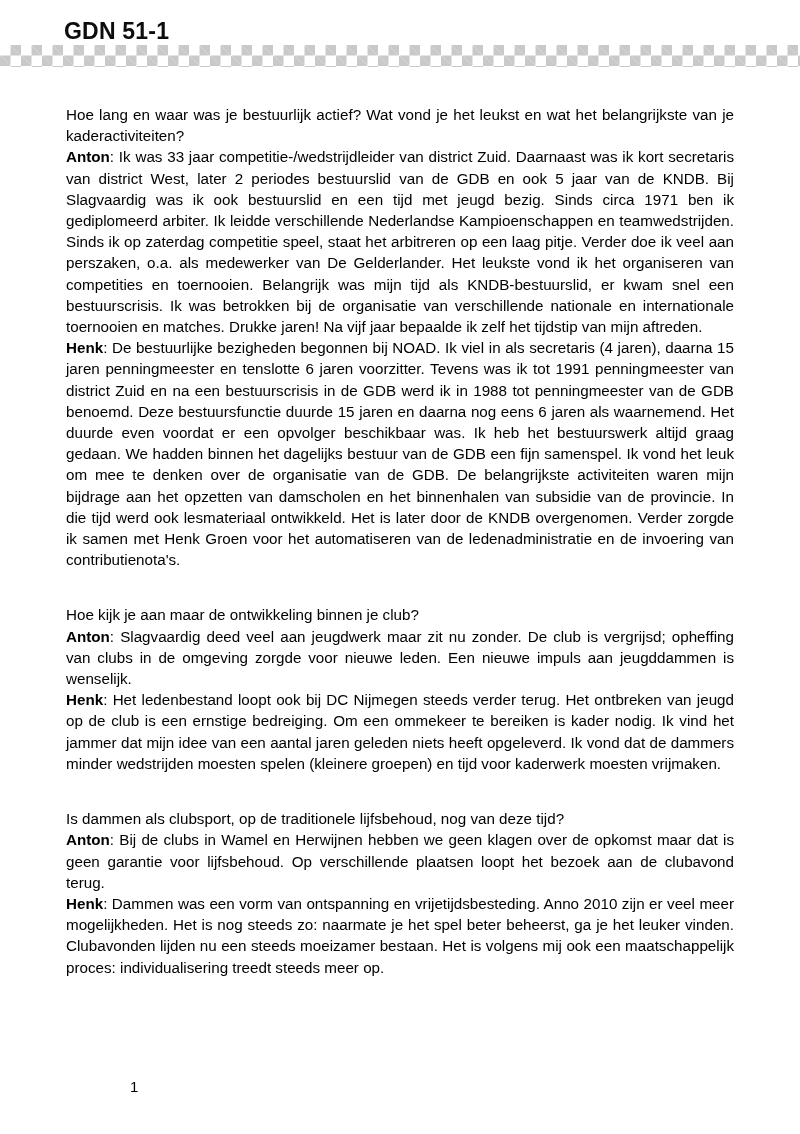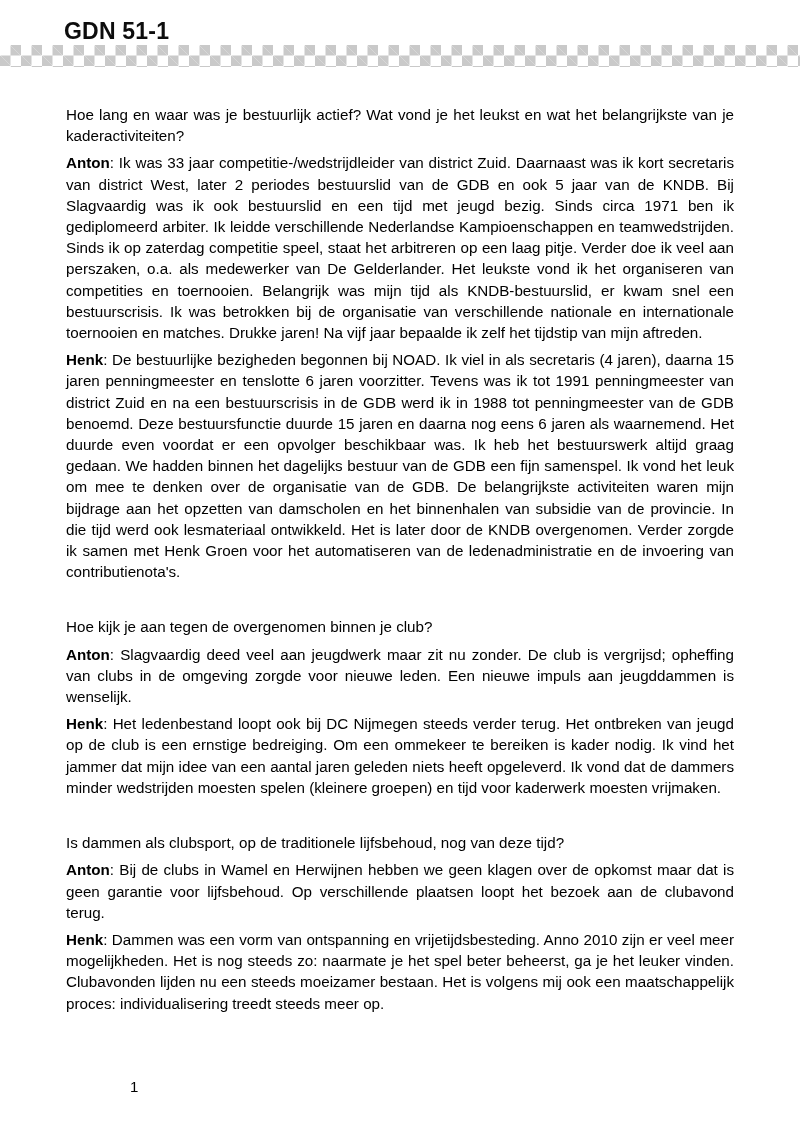--- a/index.html
+++ b/index.html
@@ -72,21 +72,20 @@
   }
   p.answer {
     margin: 0;
     font-size: 15.2px;
     line-height: 21.2px;
     text-align: justify;
     text-justify: inter-word;
   }
   p.answer.last-line-natural {
     text-align-last: left;
-    margin-top: 6px;
   }
   p.question.force-justify {
     text-align-last: left;
   }
   .speaker {
     font-weight: bold;
   }
 
   
   .page-number {
@@ -107,21 +106,21 @@
 
 <div class="content">
 
   <div class="qa-block">
     <p class="question force-justify">Hoe lang en waar was je bestuurlijk actief? Wat vond je het leukst en wat het belangrijkste van je kaderactiviteiten?</p>
     <p class="answer last-line-natural"><span class="speaker">Anton</span><span>: </span><span>Ik was 33 jaar competitie-/wedstrijdleider van district Zuid. Daarnaast was ik kort secretaris van district West, later 2 periodes bestuurslid van de GDB en ook 5 jaar van de KNDB. Bij Slagvaardig was ik ook bestuurslid en een tijd met jeugd bezig. Sinds circa 1971 ben ik gediplomeerd arbiter. Ik leidde verschillende Nederlandse Kampioenschappen en teamwedstrijden. Sinds ik op zaterdag competitie speel, staat het arbitreren op een laag pitje. Verder doe ik veel aan perszaken, o.a. als medewerker van De Gelderlander. Het leukste vond ik het organiseren van competities en toernooien. Belangrijk was mijn tijd als KNDB-bestuurslid, er kwam snel een bestuurscrisis. Ik was betrokken bij de organisatie van verschillende nationale en internationale toernooien en matches. Drukke jaren! Na vijf jaar bepaalde ik zelf het tijdstip van mijn aftreden.</span></p>
     <p class="answer last-line-natural"><span class="speaker">Henk</span><span>: </span><span>De bestuurlijke bezigheden begonnen bij NOAD. Ik viel in als secretaris (4 jaren), daarna 15 jaren penningmeester en tenslotte 6 jaren voorzitter. Tevens was ik tot 1991 penningmeester van district Zuid en na een bestuurscrisis in de GDB werd ik in 1988 tot penningmeester van de GDB benoemd. Deze bestuursfunctie duurde 15 jaren en daarna nog eens 6 jaren als waarnemend. Het duurde even voordat er een opvolger beschikbaar was. Ik heb het bestuurswerk altijd graag gedaan. We hadden binnen het dagelijks bestuur van de GDB een fijn samenspel. Ik vond het leuk om mee te denken over de organisatie van de GDB. De belangrijkste activiteiten waren mijn bijdrage aan het opzetten van damscholen en het binnenhalen van subsidie van de provincie. In die tijd werd ook lesmateriaal ontwikkeld. Het is later door de KNDB overgenomen. Verder zorgde ik samen met Henk Groen voor het automatiseren van de ledenadministratie en de invoering van contributienota's.</span></p>
   </div>
 
   <div class="qa-block">
-    <p class="question">Hoe kijk je aan tegen de overgenomen binnen je club?</p>
+    <p class="question">Hoe kijk je aan maar de ontwikkeling binnen je club?</p>
     <p class="answer last-line-natural"><span class="speaker">Anton</span><span>: </span><span>Slagvaardig deed veel aan jeugdwerk maar zit nu zonder. De club is vergrijsd; opheffing van clubs in de omgeving zorgde voor nieuwe leden. Een nieuwe impuls aan jeugddammen is wenselijk.</span></p>
     <p class="answer last-line-natural"><span class="speaker">Henk</span><span>: </span><span>Het ledenbestand loopt ook bij DC Nijmegen steeds verder terug. Het ontbreken van jeugd op de club is een ernstige bedreiging. Om een ommekeer te bereiken is kader nodig. Ik vind het jammer dat mijn idee van een aantal jaren geleden niets heeft opgeleverd. Ik vond dat de dammers minder wedstrijden moesten spelen (kleinere groepen) en tijd voor kaderwerk moesten vrijmaken.</span></p>
   </div>
 
   <div class="qa-block">
     <p class="question">Is dammen als clubsport, op de traditionele lijfsbehoud, nog van deze tijd?</p>
     <p class="answer last-line-natural"><span class="speaker">Anton</span><span>: </span><span>Bij de clubs in Wamel en Herwijnen hebben we geen klagen over de opkomst maar dat is geen garantie voor lijfsbehoud. Op verschillende plaatsen loopt het bezoek aan de clubavond terug.</span></p>
     <p class="answer last-line-natural"><span class="speaker">Henk</span><span>: </span><span>Dammen was een vorm van ontspanning en vrijetijdsbesteding. Anno 2010 zijn er veel meer mogelijkheden. Het is nog steeds zo: naarmate je het spel beter beheerst, ga je het leuker vinden. Clubavonden lijden nu een steeds moeizamer bestaan. Het is volgens mij ook een maatschappelijk proces: individualisering treedt steeds meer op.</span></p>
   </div>
 

